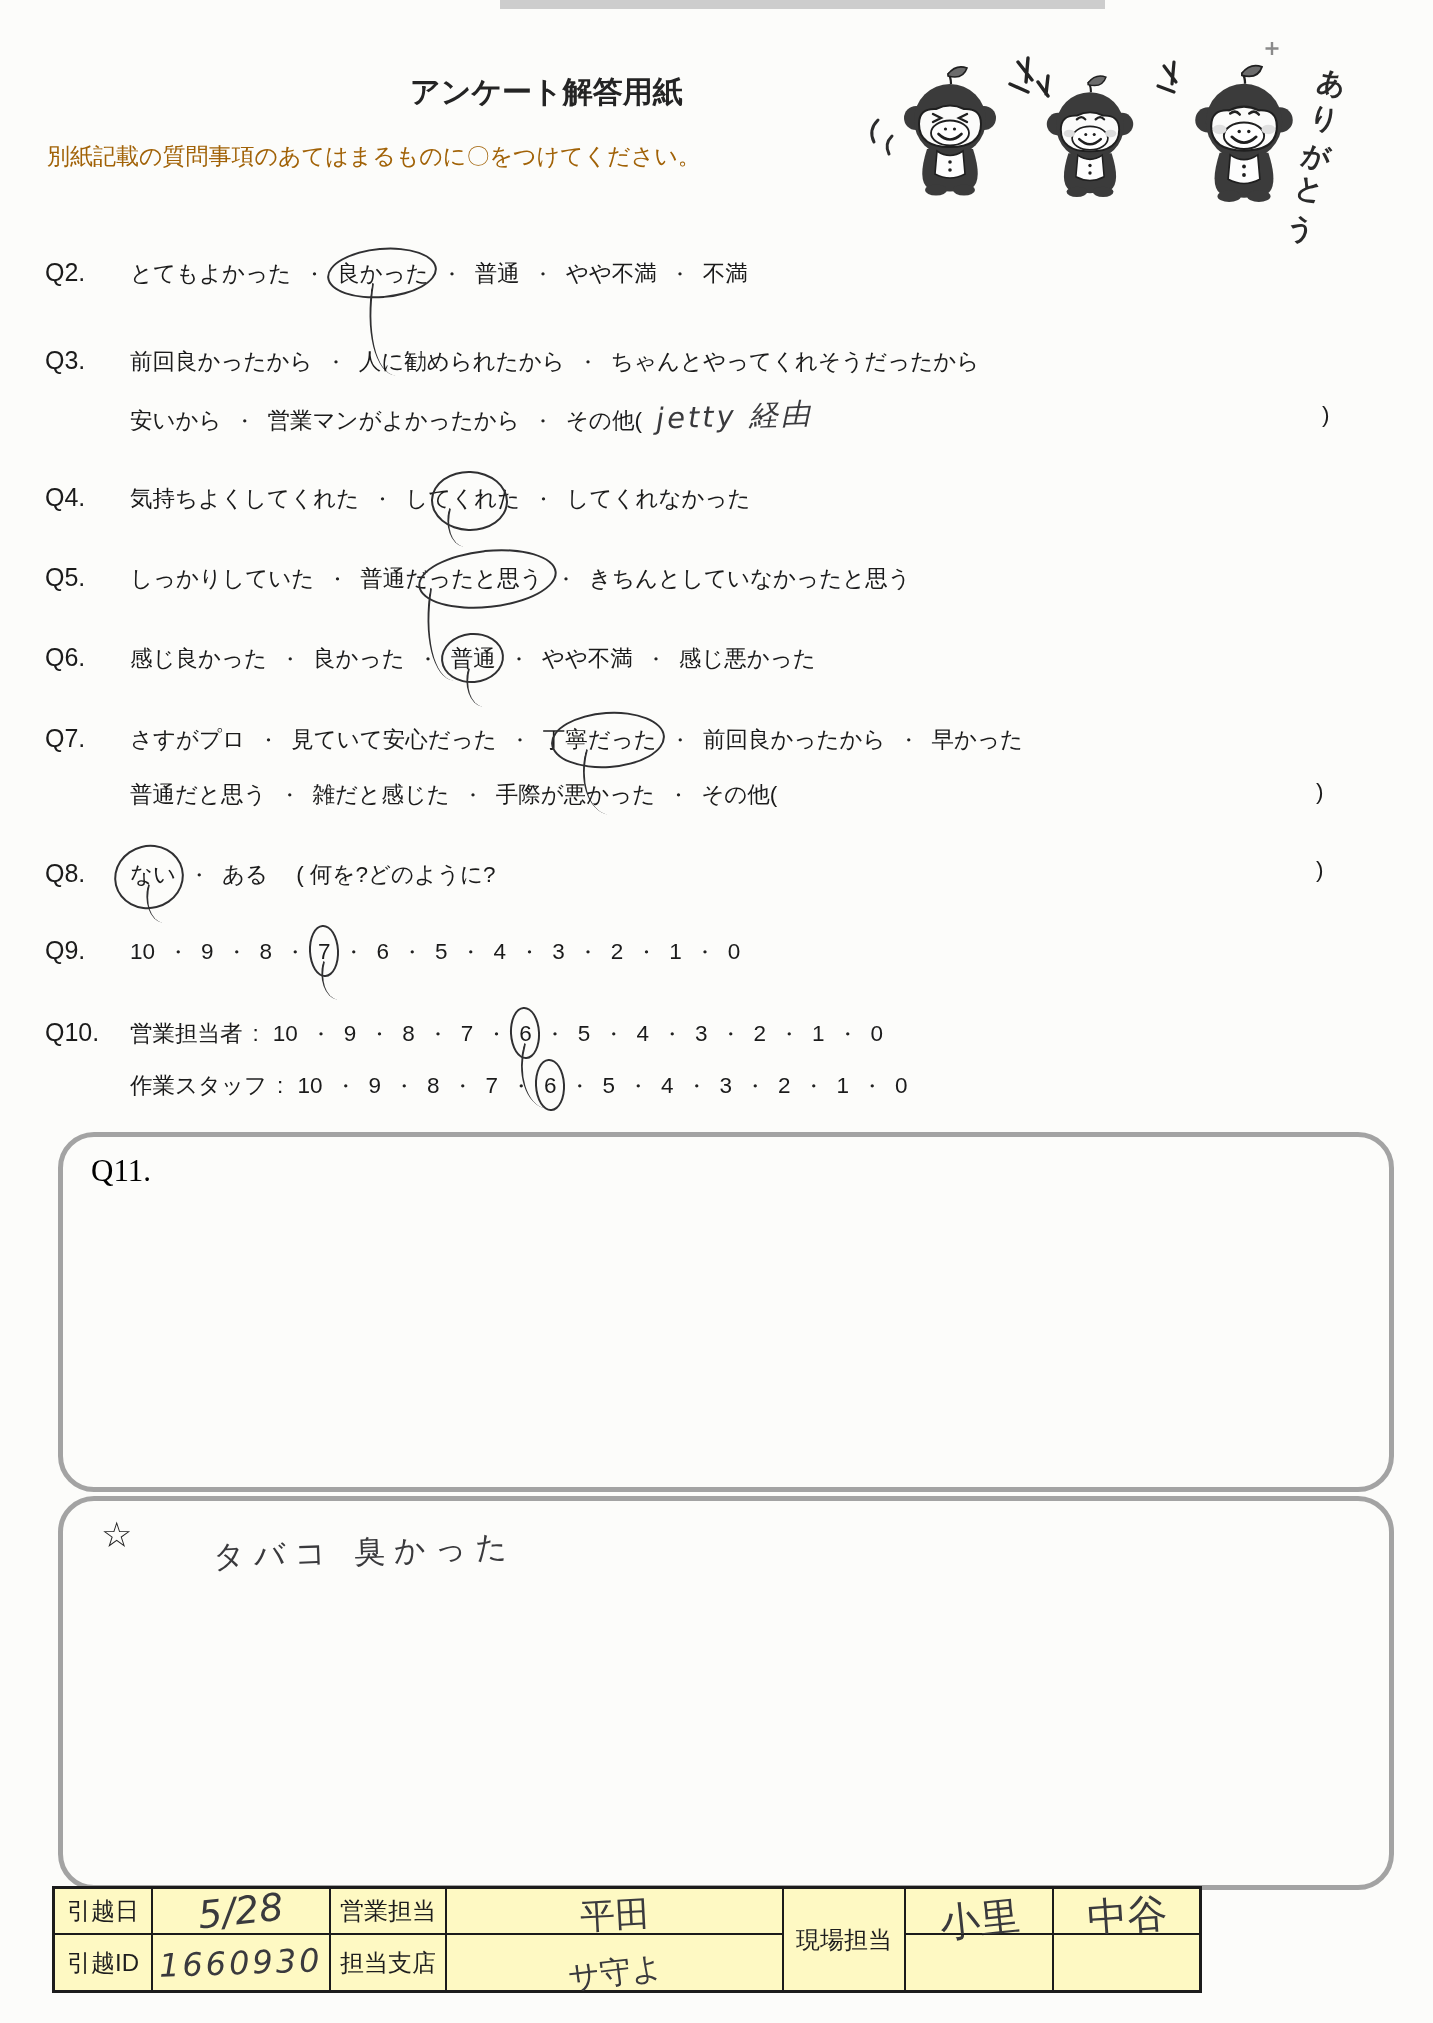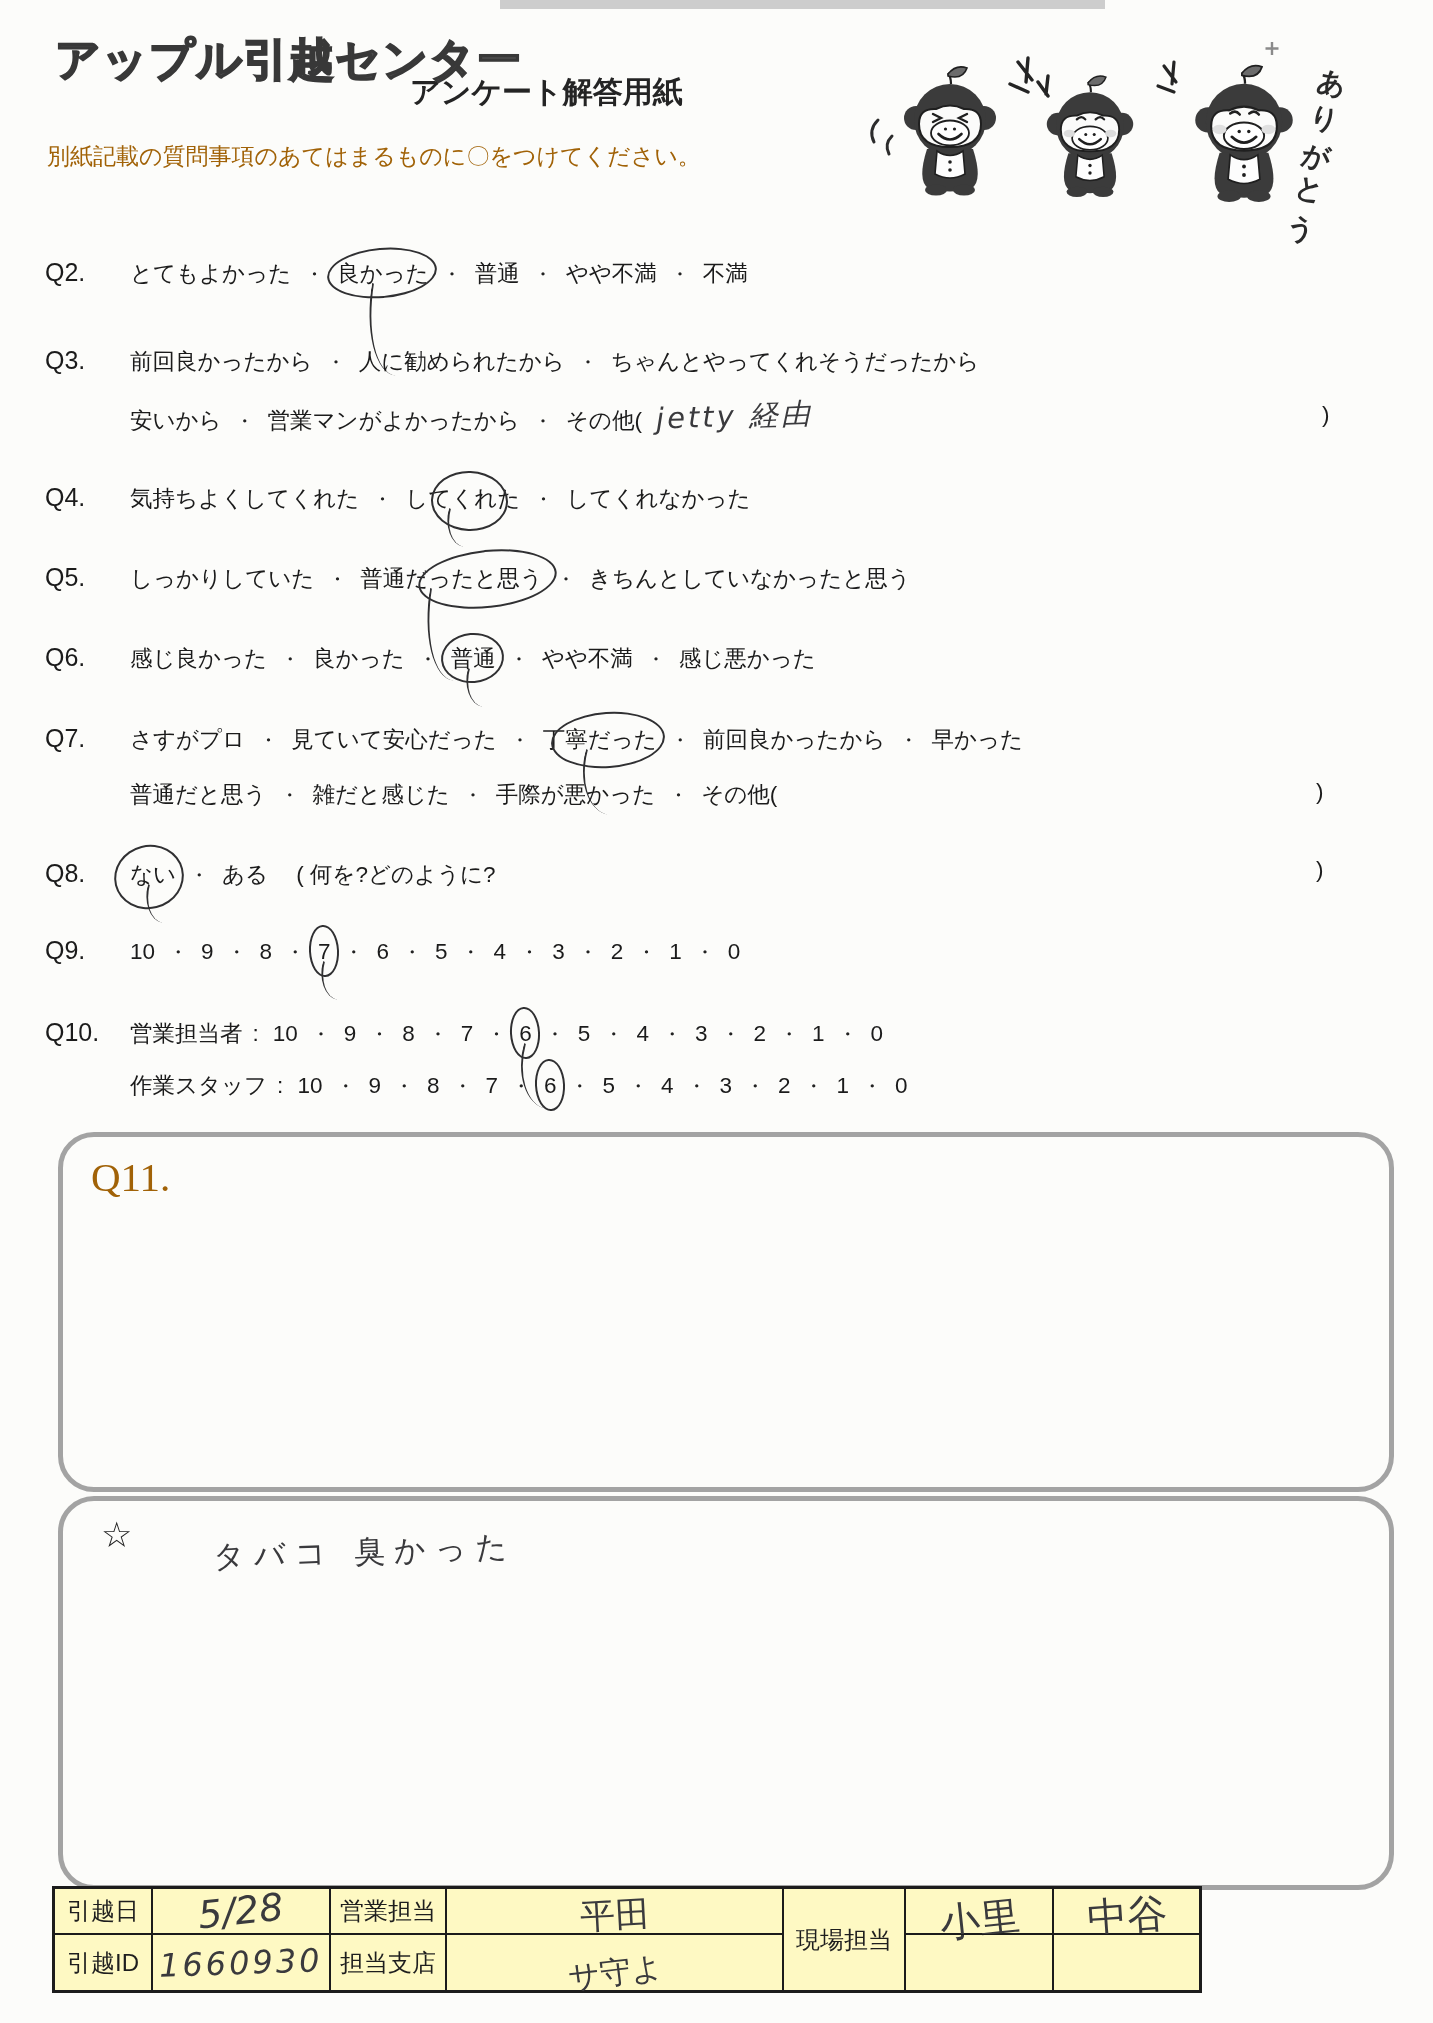--- a/index.html
+++ b/index.html
@@ -43,21 +43,21 @@
 
   
   .hand{font-family:"DejaVu Sans","Liberation Sans",sans-serif;color:#3a3a3d;}
   .hw-other{display:inline-block;font-size:29px;font-style:italic;margin-left:14px;transform:rotate(-2deg) translateY(-2px);letter-spacing:3px;}
 
   
   .box{position:absolute;left:58px;width:1326px;border:5px solid #a3a3a3;border-radius:36px;background:transparent;}
   #q11-box{top:1132px;height:350px;}
   #star-box{top:1496px;height:384px;}
   .q11-label{position:absolute;left:28px;top:16px;font-family:"Liberation Serif","DejaVu Serif",serif;
-             font-size:41px;color:#a16207;}
+             font-size:31px;color:#000000;}
   .star-glyph{position:absolute;left:38px;top:14px;font-size:35px;color:#1f1f1f;}
   .star-note{position:absolute;left:150px;top:30px;font-size:31px;transform:rotate(-2deg);letter-spacing:9px;}
 
   
   .ftable{position:absolute;left:52px;top:1886px;display:grid;
           grid-template-columns:98px 178px 116px 337px 122px 148px 147px;
           grid-template-rows:46px 57px;border:2px solid #1c1c1c;background:#fef9c3;}
   .fc{border:1px solid #1c1c1c;display:flex;align-items:center;justify-content:center;
       font-size:24px;position:relative;overflow:visible;}
   .fc .hw{white-space:nowrap;}
@@ -68,21 +68,20 @@
   .hw-branch{font-size:31px;transform:rotate(-7deg) translateY(10px);}
   .hw-site1{font-size:40px;transform:rotate(-6deg) translateY(8px);}
   .hw-site2{font-size:40px;transform:rotate(-4deg) translateY(4px);}
 </style>
 </head>
 <body>
 
 <div class="page">
   <div class="scan-bar"></div>
 
-  <div class="brand">アップル引越センター</div>
   <div class="sheet-title">アンケート解答用紙</div>
   <div class="instruction">別紙記載の質問事項のあてはまるものに〇をつけてください。</div>
 
   <svg class="monkeys" viewBox="0 0 450 182">
     <defs>
       <g id="mkbody">
         <circle cx="-34" cy="-2" r="12" fill="#3b3b3b"></circle>
           <circle cx="34" cy="-2" r="12" fill="#3b3b3b"></circle>
         <circle cx="0" cy="0" r="36" fill="#3b3b3b"></circle>
         <path d="M-31 4 Q-31 -12 -14 -11 Q0 -18 14 -11 Q31 -12 31 4 Q31 27 0 27 Q-31 27 -31 4 Z" fill="#fbfbfa" stroke="#1f1f1f" stroke-width="2"></path>

